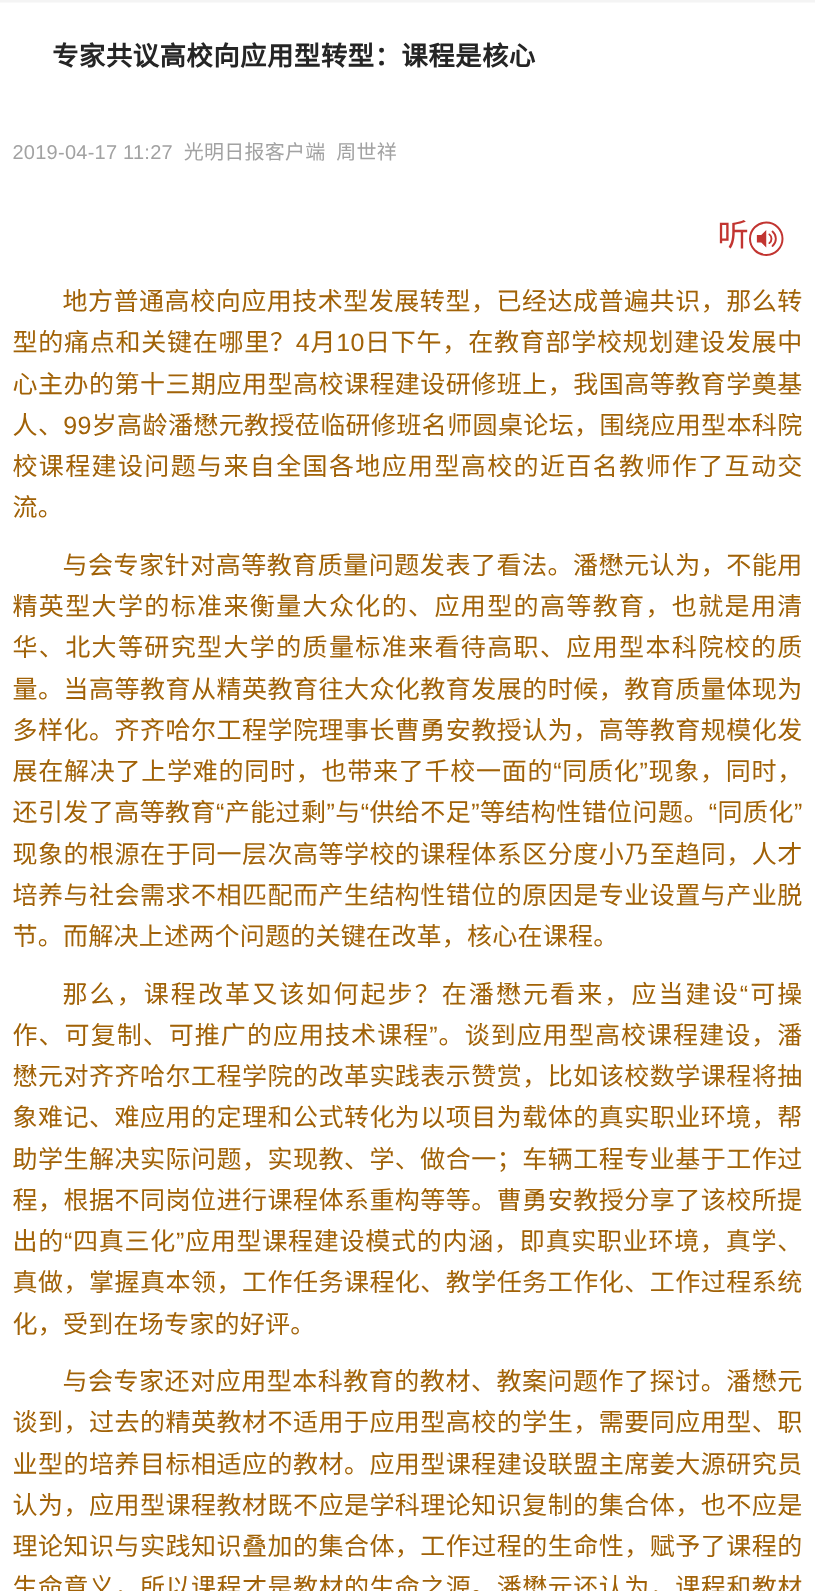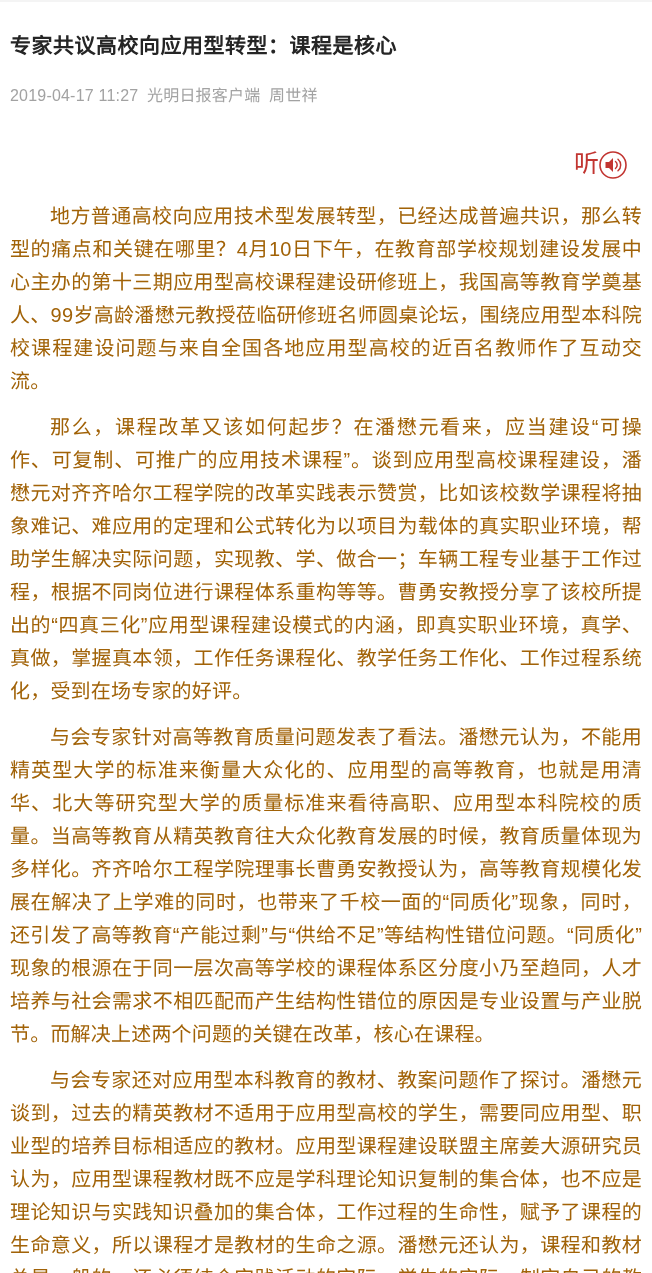--- a/index.html
+++ b/index.html
@@ -16,23 +16,24 @@
     padding: 0 10px;
     border-top: 2px solid #f4f4f4;
   }
   .title {
     margin-top: 30px;
     font-size: 21px;
     line-height: 1.35;
     font-weight: bold;
     color: #252525;
     letter-spacing: 0.5px;
+    margin-left: 32px;
   }
   .meta {
-    margin-top: 22px;
+    margin-top: 48px;
     font-size: 16px;
     color: #a2a2a2;
     letter-spacing: 0.2px;
   }
   .meta span { margin-right: 4px; }
   .listen-row {
     margin-top: 40px;
     display: flex;
     justify-content: flex-end;
     padding-right: 14px;
@@ -93,18 +94,18 @@
           <polygon points="7.5,12 11,12 15,8 15,22 11,18 7.5,18" fill="#c23531"></polygon>
           <path d="M17.5,11.5 a4.5,4.5 0 0 1 0,7" fill="none" stroke="#c23531" stroke-width="1.5" stroke-linecap="round"></path>
           <path d="M20,9.2 a7.6,7.6 0 0 1 0,11.6" fill="none" stroke="#c23531" stroke-width="1.5" stroke-linecap="round"></path>
         </svg>
       </span>
     </button>
   </div>
 
   <div class="body">
     <p>地方普通高校向应用技术型发展转型，已经达成普遍共识，那么转型的痛点和关键在哪里？4月10日下午，在教育部学校规划建设发展中心主办的第十三期应用型高校课程建设研修班上，我国高等教育学奠基人、99岁高龄潘懋元教授莅临研修班名师圆桌论坛，围绕应用型本科院校课程建设问题与来自全国各地应用型高校的近百名教师作了互动交流。</p>
+    <p>与会专家针对高等教育质量问题发表了看法。潘懋元认为，不能用精英型大学的标准来衡量大众化的、应用型的高等教育，也就是用清华、北大等研究型大学的质量标准来看待高职、应用型本科院校的质量。当高等教育从精英教育往大众化教育发展的时候，教育质量体现为多样化。齐齐哈尔工程学院理事长曹勇安教授认为，高等教育规模化发展在解决了上学难的同时，也带来了千校一面的“同质化”现象，同时，还引发了高等教育“产能过剩”与“供给不足”等结构性错位问题。“同质化”现象的根源在于同一层次高等学校的课程体系区分度小乃至趋同，人才培养与社会需求不相匹配而产生结构性错位的原因是专业设置与产业脱节。而解决上述两个问题的关键在改革，核心在课程。</p>
     <p>那么，课程改革又该如何起步？在潘懋元看来，应当建设“可操作、可复制、可推广的应用技术课程”。谈到应用型高校课程建设，潘懋元对齐齐哈尔工程学院的改革实践表示赞赏，比如该校数学课程将抽象难记、难应用的定理和公式转化为以项目为载体的真实职业环境，帮助学生解决实际问题，实现教、学、做合一；车辆工程专业基于工作过程，根据不同岗位进行课程体系重构等等。曹勇安教授分享了该校所提出的“四真三化”应用型课程建设模式的内涵，即真实职业环境，真学、真做，掌握真本领，工作任务课程化、教学任务工作化、工作过程系统化，受到在场专家的好评。</p>
-    <p>与会专家针对高等教育质量问题发表了看法。潘懋元认为，不能用精英型大学的标准来衡量大众化的、应用型的高等教育，也就是用清华、北大等研究型大学的质量标准来看待高职、应用型本科院校的质量。当高等教育从精英教育往大众化教育发展的时候，教育质量体现为多样化。齐齐哈尔工程学院理事长曹勇安教授认为，高等教育规模化发展在解决了上学难的同时，也带来了千校一面的“同质化”现象，同时，还引发了高等教育“产能过剩”与“供给不足”等结构性错位问题。“同质化”现象的根源在于同一层次高等学校的课程体系区分度小乃至趋同，人才培养与社会需求不相匹配而产生结构性错位的原因是专业设置与产业脱节。而解决上述两个问题的关键在改革，核心在课程。</p>
     <p>与会专家还对应用型本科教育的教材、教案问题作了探讨。潘懋元谈到，过去的精英教材不适用于应用型高校的学生，需要同应用型、职业型的培养目标相适应的教材。应用型课程建设联盟主席姜大源研究员认为，应用型课程教材既不应是学科理论知识复制的集合体，也不应是理论知识与实践知识叠加的集合体，工作过程的生命性，赋予了课程的生命意义，所以课程才是教材的生命之源。潘懋元还认为，课程和教材总是一般的，还必须结合实践活动的实际、学生的实际，制定自己的教案，才能更好地实现“面对有差异的学生，设计有差异的课程，实施有差异的教育，实现有差异的发展”。（光明日报全媒体记者周世祥）</p>
   </div>
 
 </div>
 
 </body></html>

